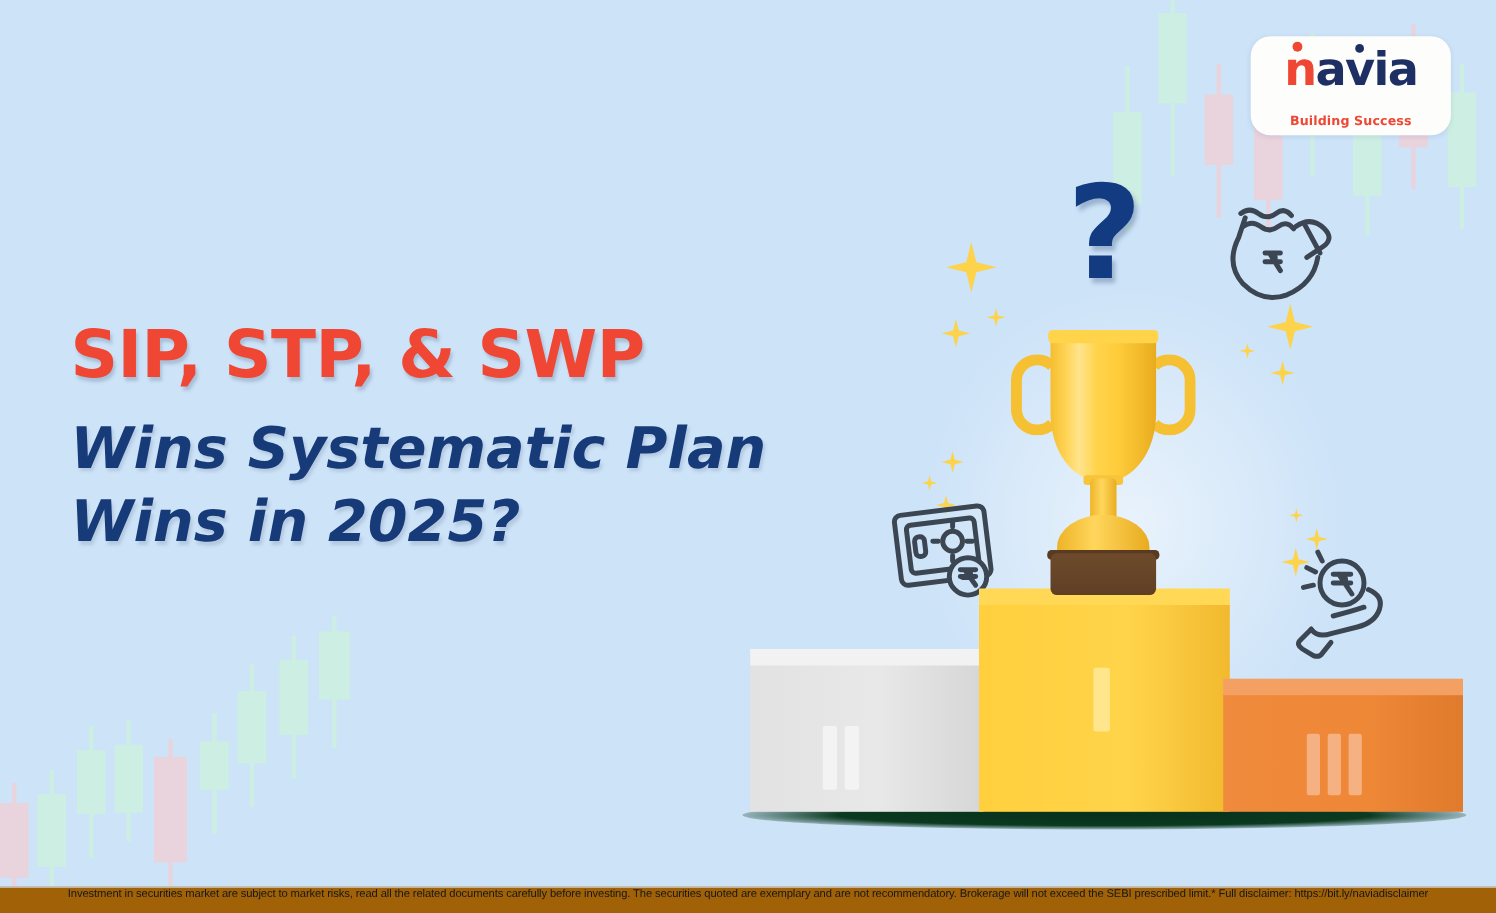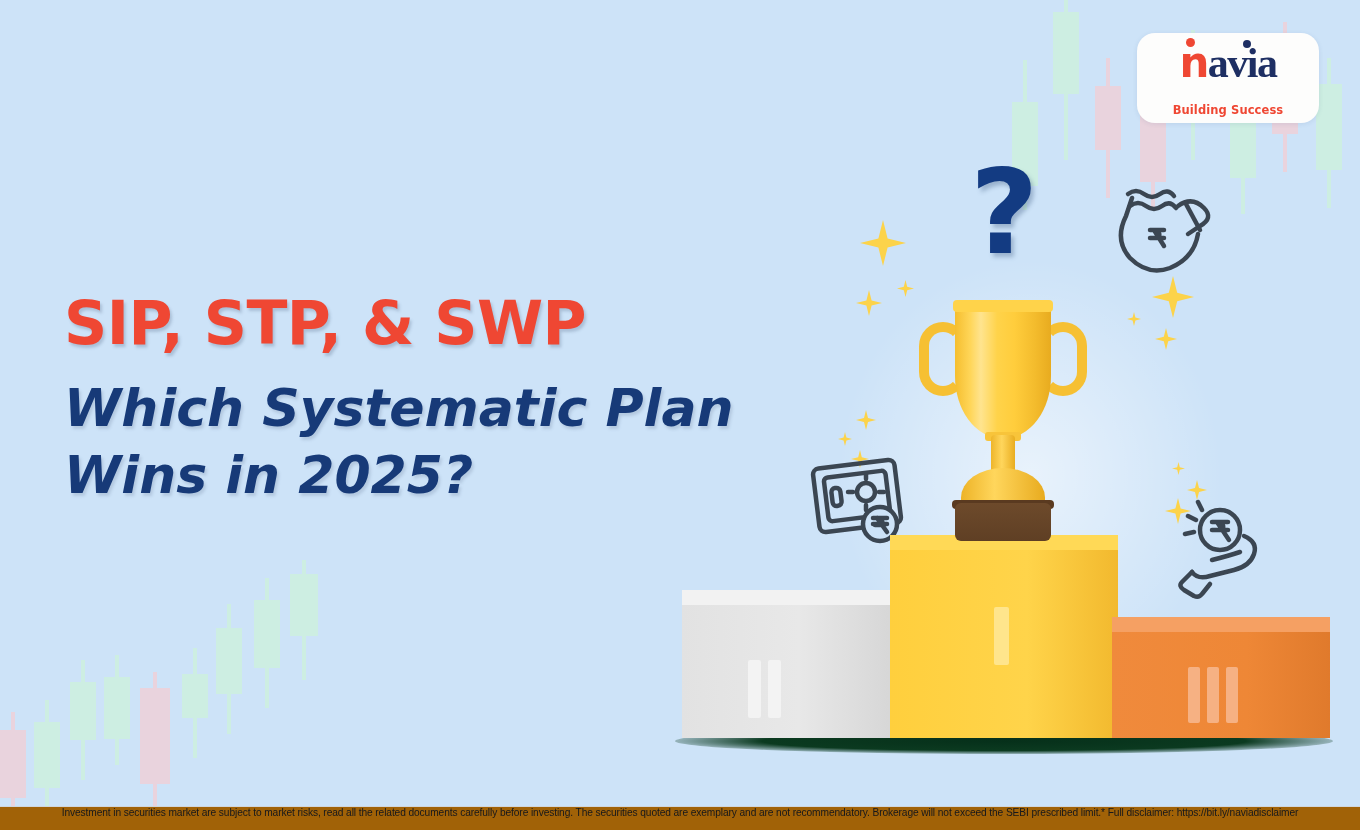--- a/index.html
+++ b/index.html
@@ -53,21 +53,21 @@
     background:#fdfdfc; border-radius:18px;
     box-shadow:0 1px 5px rgba(40,70,120,.10);
     display:flex; flex-direction:column; align-items:center; justify-content:center;
   }
   .logo-word{
     font-family:"DejaVu Sans", sans-serif;
     font-size:42px; font-weight:bold; letter-spacing:-1.5px;
     line-height:1; position:relative; margin-top:2px;
   }
   .logo-n{ color:#ef4733; }
-  .logo-rest{ color:#1e2f63;font-family:Liberation Serif, serif; }
+  .logo-rest{ color:#1e2f63; }
   .logo-dot{
     position:absolute; width:9px; height:9px; border-radius:50%;
     background:#ef4733; left:7px; top:-4px;
   }
   .logo-dot2{
     position:absolute; width:8px; height:8px; border-radius:50%;
     background:#1e2f63; left:64px; top:-2px;
   }
   .logo-tag{
     font-family:"DejaVu Sans", sans-serif;
@@ -253,21 +253,21 @@
     </div>
     <div class="candle" style="left:290px;top:560px;width:28px;height:120px;">
       <div class="wick" style="background:#cdeee2;"></div>
         <div class="body" style="top:14px;height:62px;background:#cdeee2;"></div>
     </div>
   </div>
 
   <div class="text-block">
     <div class="headline">SIP, STP, &amp; SWP</div>
     <div class="subhead">
-      <div>Which Systematic Plan</div>
+      <div>Wins Systematic Plan</div>
       <div>Wins in 2025?</div>
     </div>
   </div>
 
   <div class="logo">
     <div class="logo-word">
       <span class="logo-dot"></span>
       <span class="logo-dot2"></span>
       <span class="logo-n">n</span><span class="logo-rest">avia</span>
     </div>

